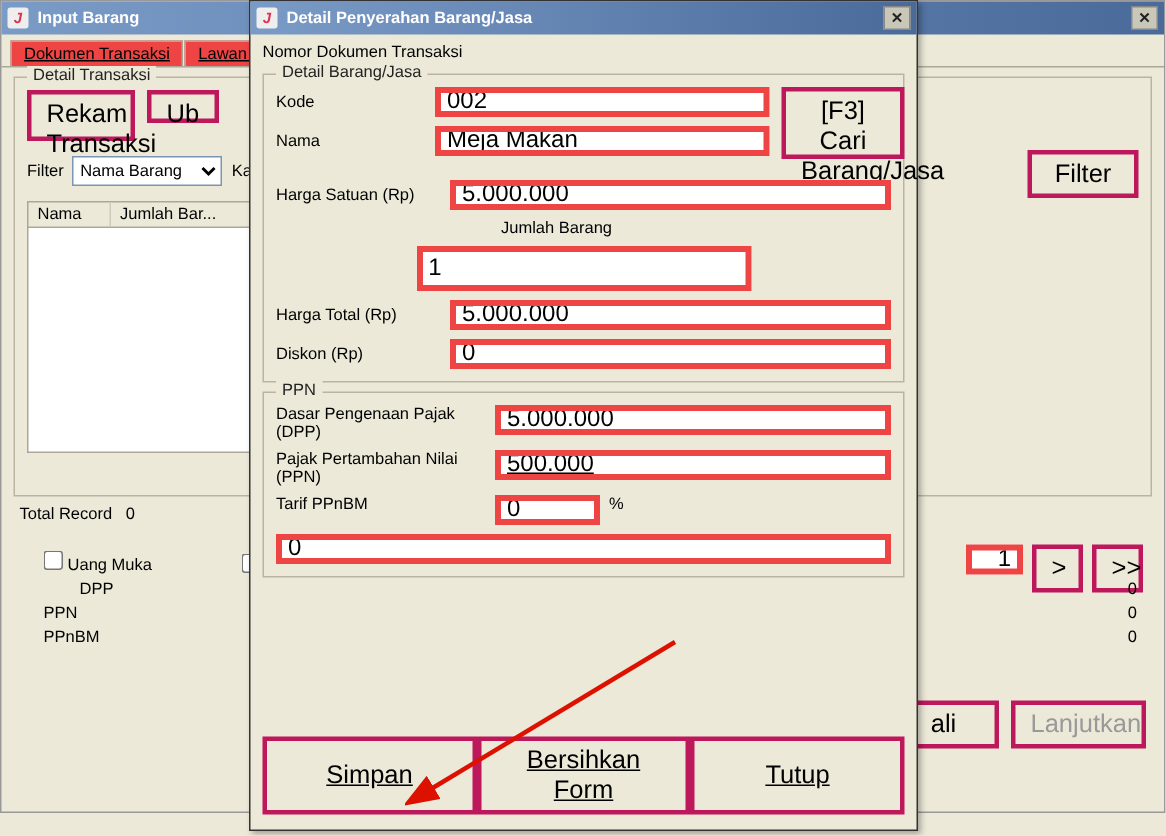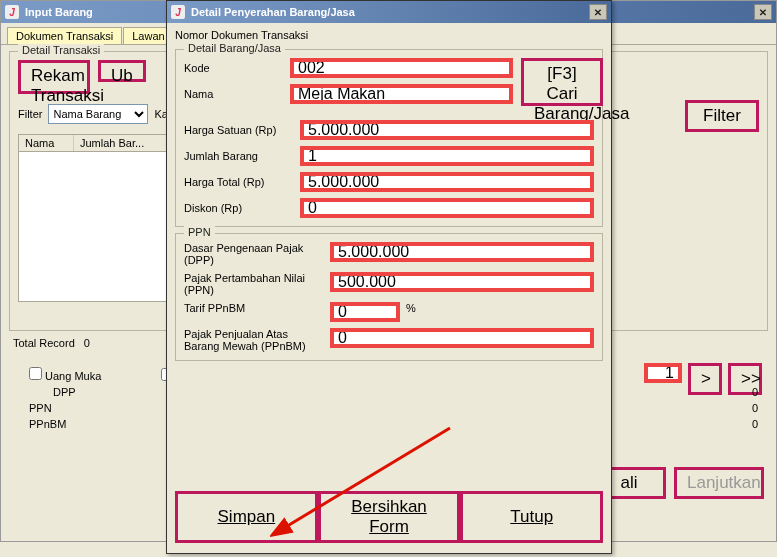--- a/index.html
+++ b/index.html
@@ -5,21 +5,21 @@
 * { box-sizing: border-box; margin: 0; padding: 0; font-family: Tahoma, Arial, sans-serif; font-size: 11px; }
 body { background: #ece9d8; width: 777px; height: 557px; position: relative; overflow: hidden; }
 
 .window { position: absolute; background: #ece9d8; border: 1px solid #999; }
 .titlebar { height: 22px; background: linear-gradient(90deg,#7b9bc7,#4a6a9a); color: #fff; display: flex; align-items: center; padding: 0 4px; font-weight: bold; }
 .titlebar .java-icon { width: 14px; height: 14px; background: #eee; border-radius: 2px; margin-right: 6px; display: inline-flex; align-items: center; justify-content: center; color:#d35; font-style:italic; font-weight:bold; font-size:10px;}
 .titlebar .spacer { flex: 1; }
 .close-btn { width: 18px; height: 16px; background: #c9c7b8; border: 1px solid #888; color: #222; font-family: Arial; font-size: 10px; font-weight: bold; display: flex; align-items: center; justify-content: center; cursor: pointer; }
 
 .tabs { display: flex; gap: 1px; padding: 4px 6px 0 6px; border-bottom: 1px solid #aca899; }
-.tab { background: #fef9c3; border: 1px solid #aca899; border-bottom: none; padding: 2px 8px; font-size: 11px; }
+.tab { background: #ef4444; border: 1px solid #aca899; border-bottom: none; padding: 2px 8px; font-size: 11px; text-decoration: underline; }
 
 .fieldset { border: 1px solid #b8b5a3; margin: 6px 8px; padding: 8px; position: relative; }
 .fieldset > .legend { position: absolute; top: -8px; left: 8px; background: #ece9d8; padding: 0 4px; color: #222; font-size: 11px; }
 
 .btn { background: #ece9d8; border: 3px solid #be185d; padding: 3px 10px; font-size: 17px; cursor: pointer; text-align: center; }
 .btn.disabled { color: #999; }
 
 .input { background: #fff; border: 4px solid #ef4444; padding: 2px 4px; font-size: 16px; height: 20px; }
 .sel { background: #fff; border: 1px solid #7a96b3; font-size: 11px; height: 20px; }
 
@@ -137,21 +137,21 @@
       </div>
       <button class="btn" style="width:82px;height:48px;white-space:normal;">[F3] Cari Barang/Jasa</button>
     </div>
 
     <div style="height:14px;"></div>
 
     <div class="row" style="margin-bottom:6px;">
       <span class="lbl" style="width:110px;">Harga Satuan (Rp)</span>
       <input class="input" style="flex: 1 1 0%;" value="5.000.000">
     </div>
-    <div class="row" style="margin-bottom:6px;">
+    <div class="row" style="margin-bottom:6px;flex-direction:column;">
       <span class="lbl" style="width:110px;">Jumlah Barang</span>
       <input class="input" style="flex: 1 1 0%;" value="1">
     </div>
     <div class="row" style="margin-bottom:6px;">
       <span class="lbl" style="width:110px;">Harga Total (Rp)</span>
       <input class="input" style="flex: 1 1 0%;" value="5.000.000">
     </div>
     <div class="row">
       <span class="lbl" style="width:110px;">Diskon (Rp)</span>
       <input class="input" style="flex: 1 1 0%;" value="0">
@@ -167,21 +167,20 @@
     <div class="row" style="margin-bottom:6px;align-items:flex-start;">
       <span class="lbl">Pajak Pertambahan Nilai (PPN)</span>
       <input class="input" style="flex: 1 1 0%; text-decoration: underline;" value="500.000">
     </div>
     <div class="row" style="margin-bottom:6px;align-items:flex-start;">
       <span class="lbl">Tarif PPnBM</span>
       <input class="input" style="width: 70px;" value="0">
       <span>%</span>
     </div>
     <div class="row" style="align-items:flex-start;">
-      <span class="lbl">Pajak Penjualan Atas Barang Mewah (PPnBM)</span>
       <input class="input" style="flex: 1 1 0%;" value="0">
     </div>
   </div>
 
   <div style="position:absolute;bottom:10px;left:8px;right:8px;display:flex;">
     <button class="btn" style="flex:1;text-decoration:underline;">Simpan</button>
     <button class="btn" style="flex:1;text-decoration:underline;">Bersihkan Form</button>
     <button class="btn" style="flex:1;text-decoration:underline;">Tutup</button>
   </div>
 </div>

